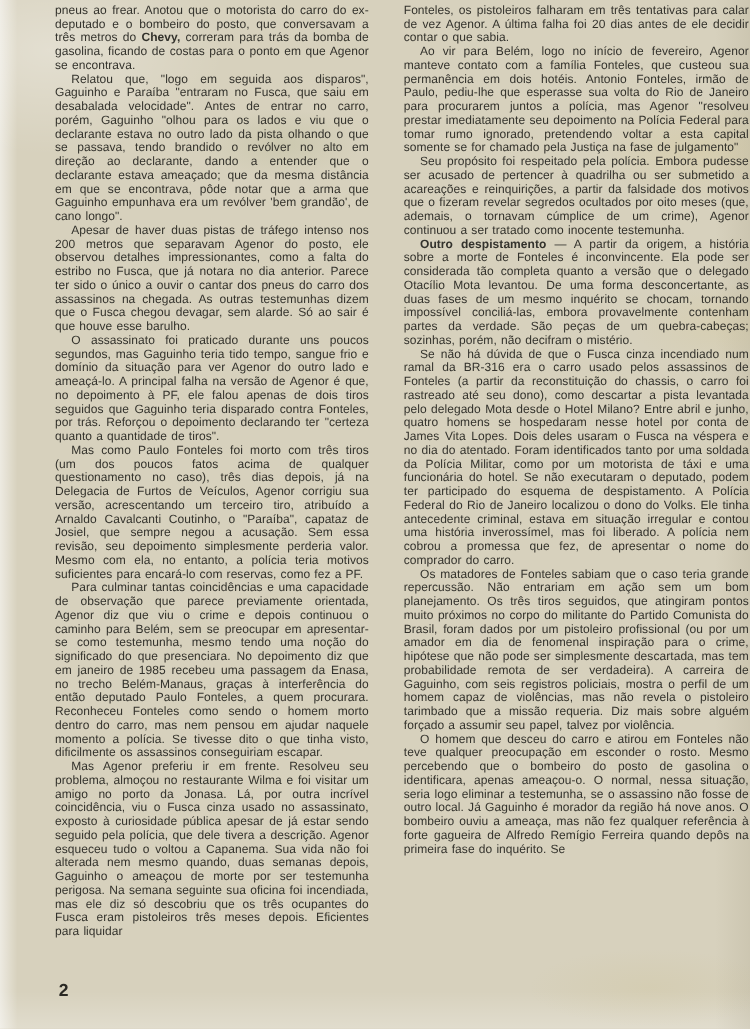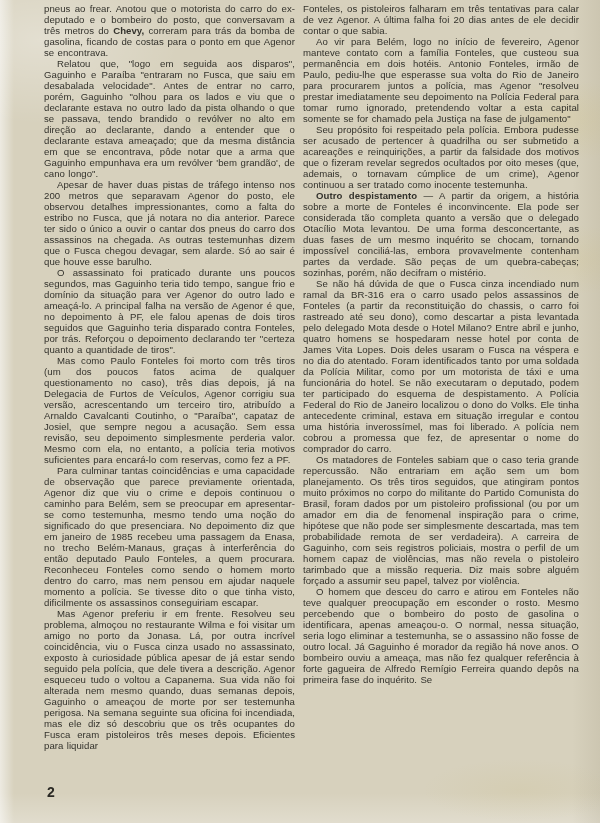--- a/index.html
+++ b/index.html
@@ -22,21 +22,21 @@
       radial-gradient(ellipse 200px 120px at 40px 40px, rgba(255,255,255,0.30), rgba(255,255,255,0) 70%),
       linear-gradient(90deg, rgba(255,255,255,0.55) 0px, rgba(255,255,255,0) 14px),
       linear-gradient(270deg, rgba(110,100,70,0.10) 0px, rgba(110,100,70,0) 28px),
       linear-gradient(0deg, rgba(255,255,255,0.25) 0px, rgba(255,255,255,0) 30px);
   }
   .columns {
     position: absolute;
     left: 44px;
     top: 3px;
     display: flex;
-    gap: 8px;
+    gap: 28px;
   }
   .col {
     color: #33322c;
   }
   .col-left  { width: 251px; }
   .col-right { width: 276px; }
   .para {
     margin: 0;
     font-size: 9.6px;
     line-height: 11px;

